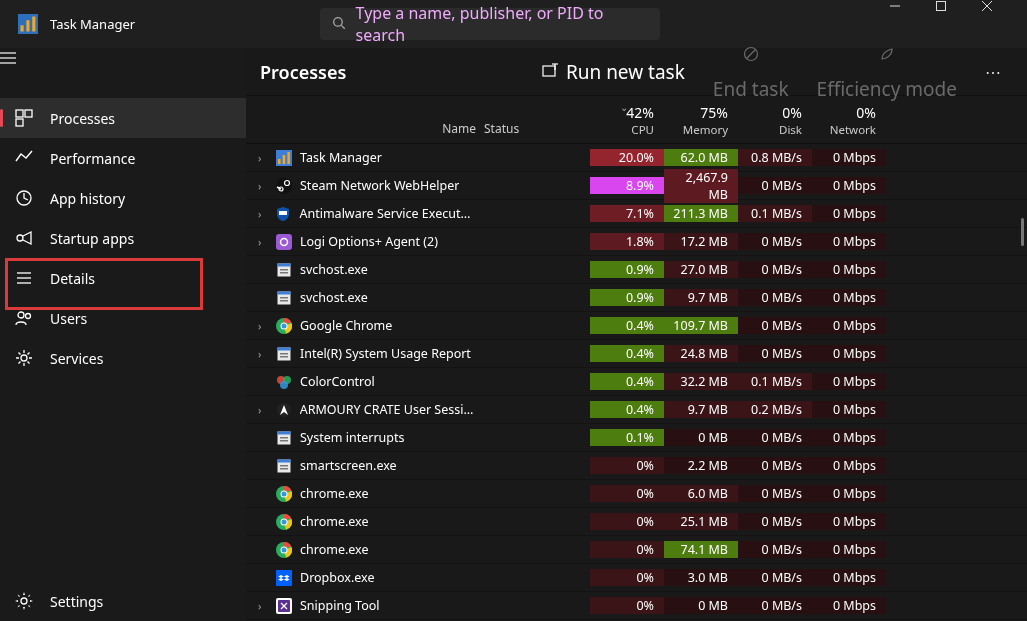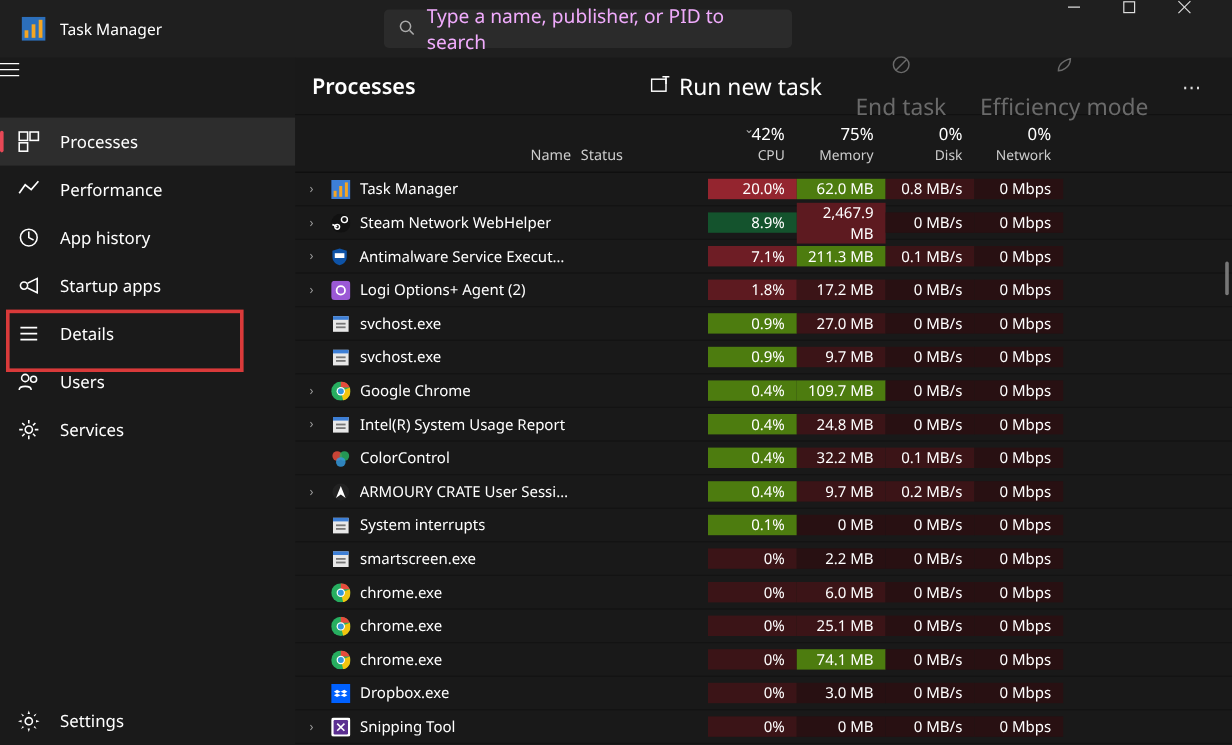--- a/index.html
+++ b/index.html
@@ -213,21 +213,21 @@
   .row .cell-status { width: 114px; }
   .row .cell-metric {
     width: 74px; text-align: right; padding-right: 10px;
   }
   
   .heat0 { background: #281012; }
   .heat1 { background: #3b1417; }
   .heat2 { background: #4d7c0f; }
   .heat3 { background: #5d1a20; }
   .heat4 { background: #6e1d25; }
-  .heat5 { background: #14532d; }
+  .heat5 { background: #d946ef; }
   .heat6 { background: #94252f; }
 
   
   .scroll-ind {
     position: absolute;
     right: 3px;
     top: 170px;
     width: 3px;
     height: 28px;
     background: #777;

